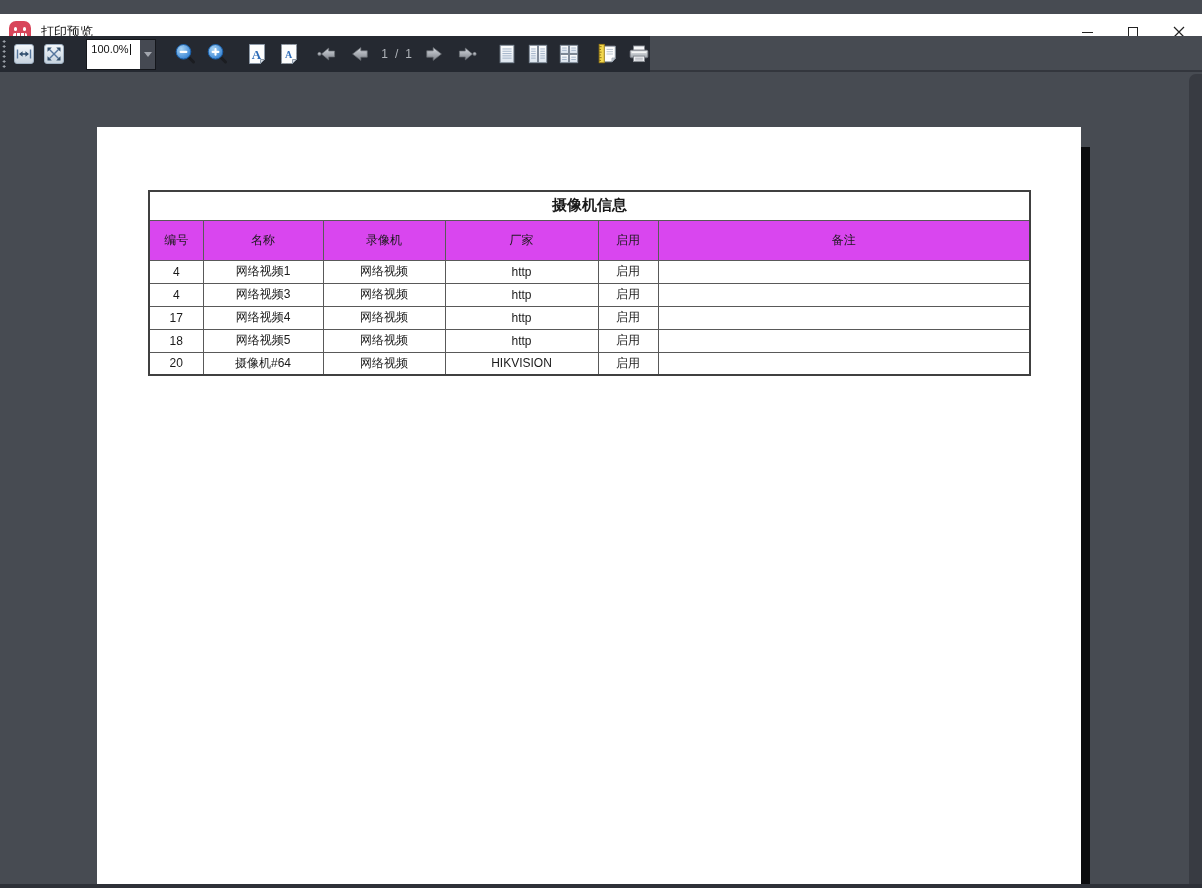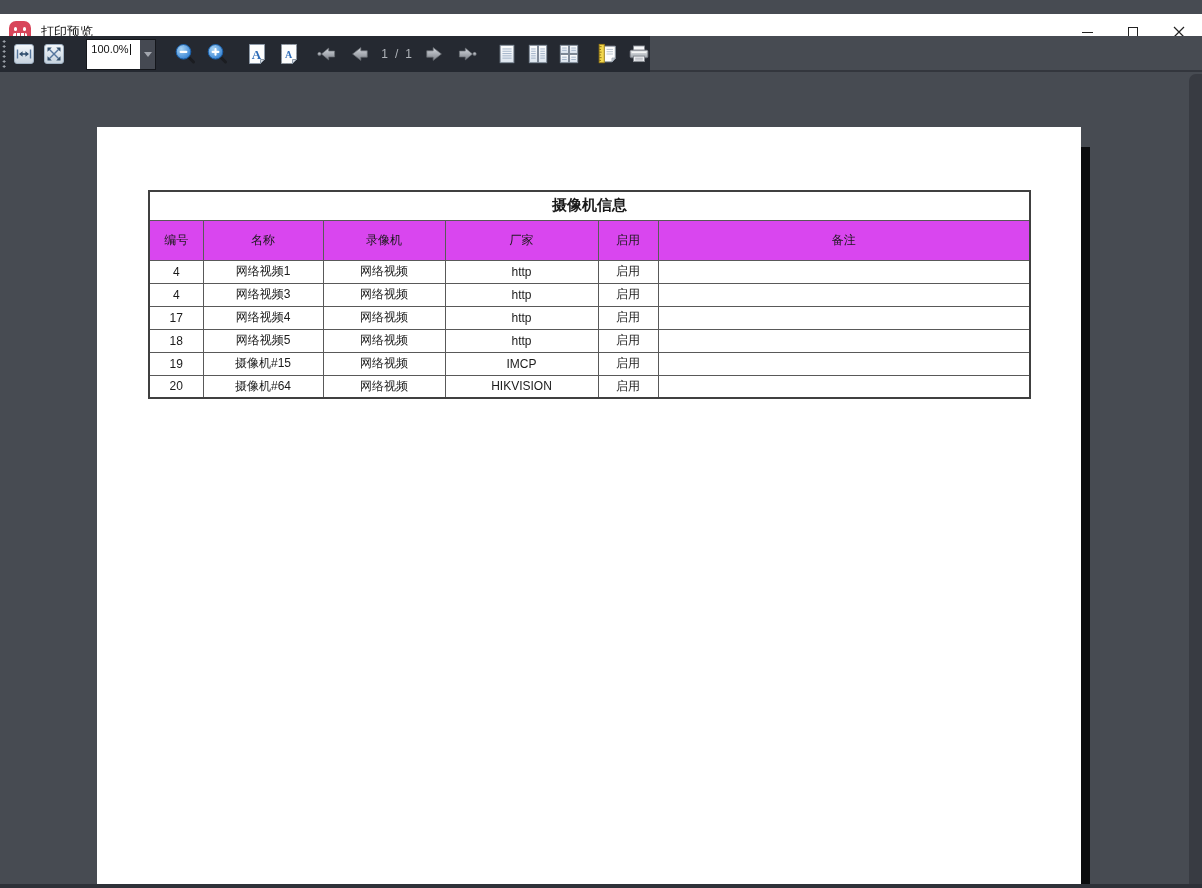--- a/index.html
+++ b/index.html
@@ -354,28 +354,20 @@
           </tr>
           <tr>
             <td>18</td>
             <td>网络视频5</td>
             <td>网络视频</td>
             <td>http</td>
             <td>启用</td>
             <td></td>
           </tr>
           <tr>
-            <td>19</td>
-            <td>摄像机#15</td>
-            <td>网络视频</td>
-            <td>IMCP</td>
-            <td>启用</td>
-            <td></td>
-          </tr>
-          <tr>
             <td>20</td>
             <td>摄像机#64</td>
             <td>网络视频</td>
             <td>HIKVISION</td>
             <td>启用</td>
             <td></td>
           </tr>
         </tbody>
     </table>
   </div>

